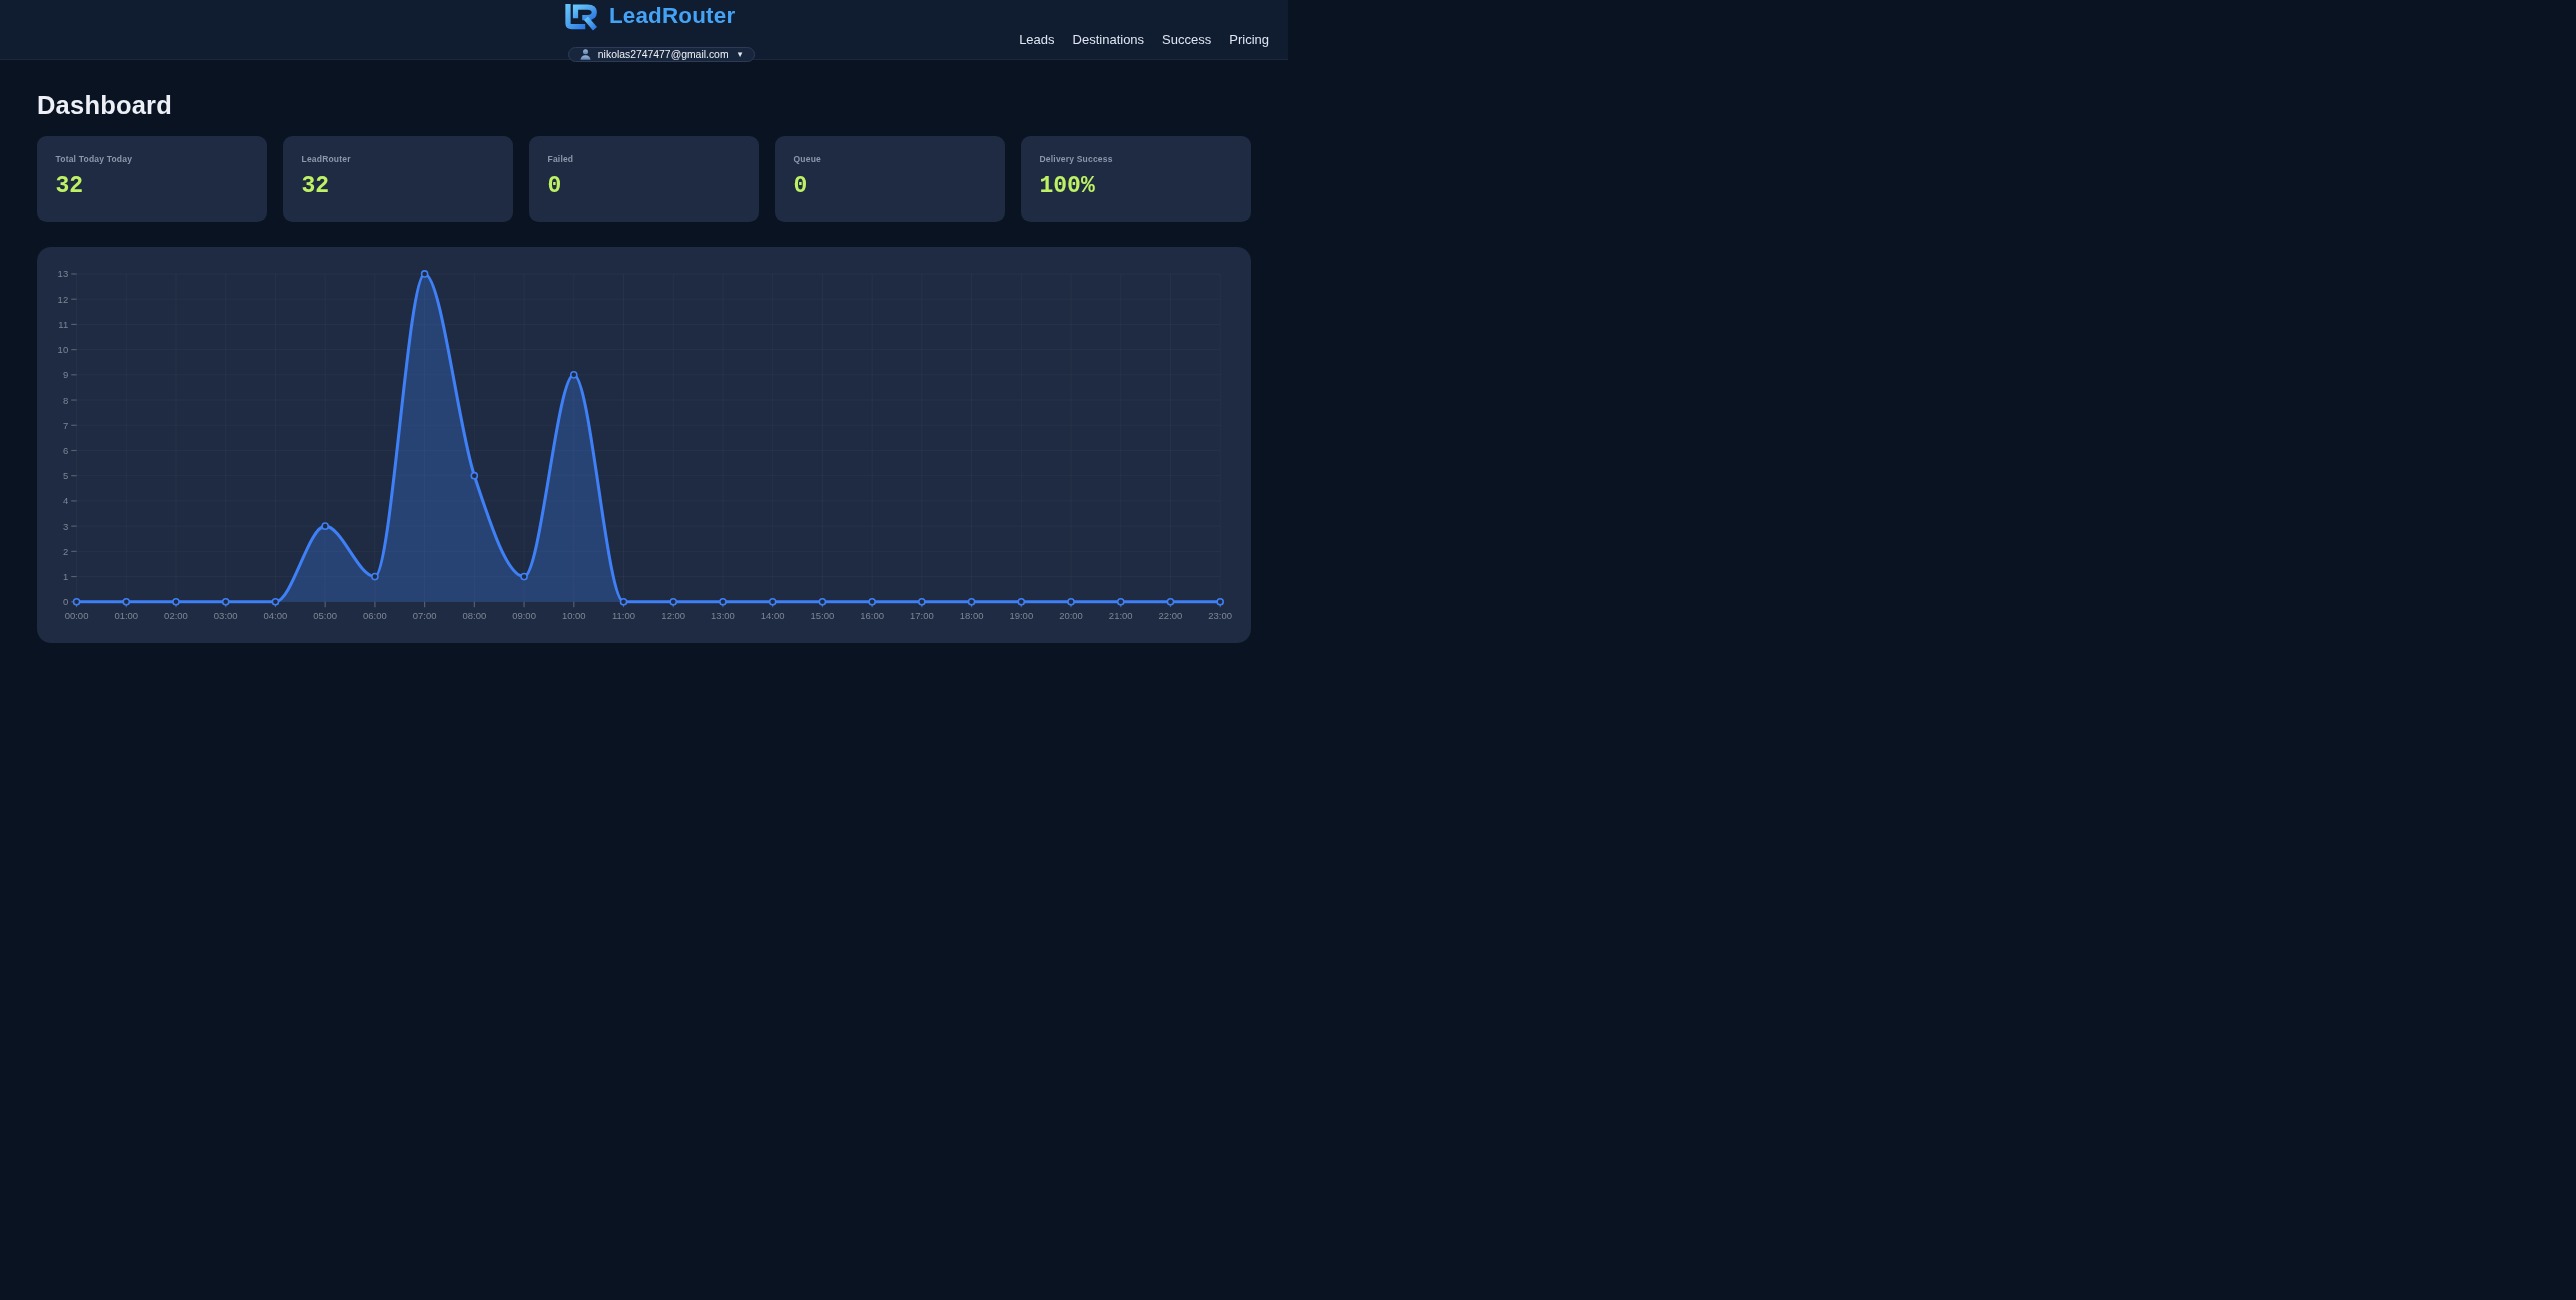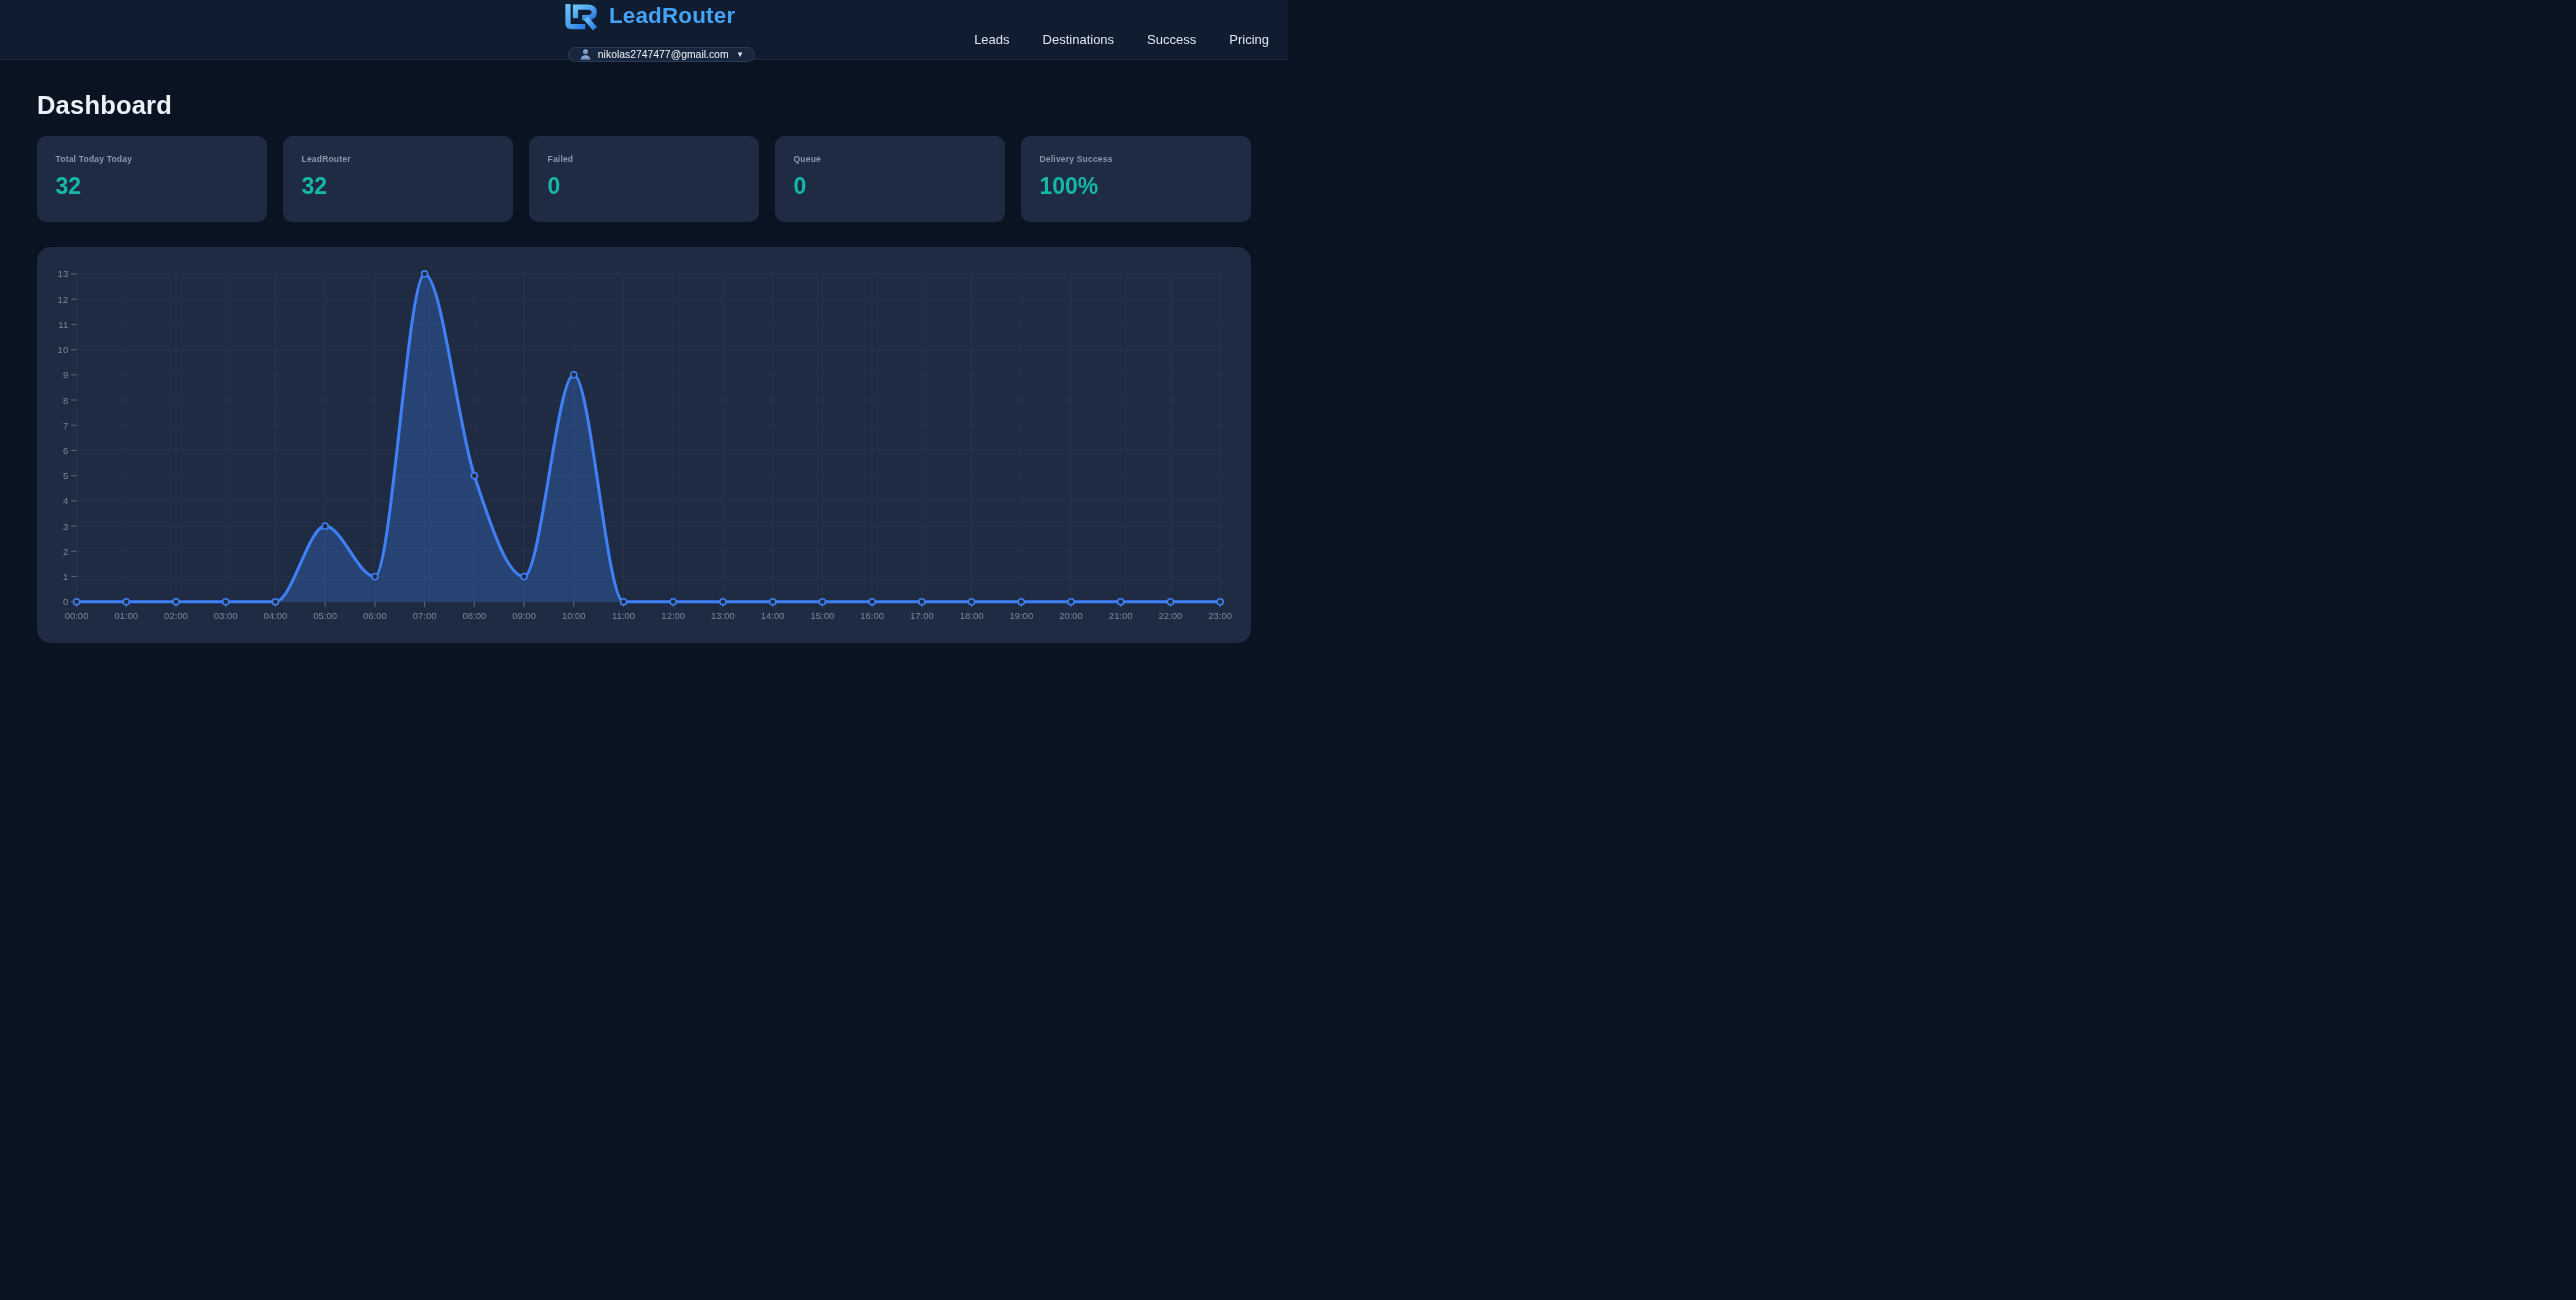--- a/index.html
+++ b/index.html
@@ -5,38 +5,38 @@
   html,body{margin:0;padding:0;background:#0a1322;font-family:"Liberation Sans",sans-serif;}
   body{width:1288px;min-height:650px;overflow:hidden;}
 
   
   .topnav{height:60px;background:#101d31;display:flex;align-items:center;
           padding:0 19px 0 28.5px;box-sizing:border-box;
           border-bottom:0.8px solid rgba(255,255,255,.05);flex-direction:column;}
   .brand{display:flex;align-items:center;gap:7.7px;}
   .brand-mark{width:39px;height:32px;display:block;}
   .brand-name{font-size:22.4px;font-weight:700;color:#45a3f6;letter-spacing:0.2px;}
-  .nav-links{display:flex;gap:33px;margin-left:auto;align-items:center;}
+  .nav-links{display:flex;gap:18px;margin-left:auto;align-items:center;}
   .nav-link{color:#dfe6f2;font-size:13px;font-weight:500;cursor:pointer;text-decoration:none;}
   .user-chip{margin-left:25px;display:flex;align-items:center;gap:6.2px;
              background:#18263d;border:0.8px solid #2d3b54;border-radius:11px;
              padding:0 10px;height:42px;box-sizing:border-box;cursor:pointer;}
   .person-ico{width:13px;height:13px;display:block;}
   .user-email{color:#eef2f8;font-size:10.4px;}
   .caret{color:#dfe6f2;font-size:7.7px;margin-left:1.5px;}
 
   
   .content{padding:0 37px;}
   .page-title{margin:31px 0 16px 0;font-size:25.5px;font-weight:700;color:#edf1f7;letter-spacing:0.2px;}
 
   .stats-row{display:flex;gap:16px;}
   .stat-card{flex:1;background:#1e2b42;border-radius:9.3px;padding:18px 18.5px;
              height:86px;box-sizing:border-box;}
   .stat-label{color:#8d97ab;font-size:8.5px;font-weight:700;letter-spacing:0.2px;}
-  .stat-value{color:#14b8a6;font-size:23px;font-weight:700;margin-top:8.5px;}
+  .stat-value{color:#bef264;font-size:23px;font-weight:700;margin-top:8.5px;font-family:Liberation Mono, monospace;}
 
   .chart-panel{margin-top:25px;background:#1e2b42;border-radius:14px;height:396px;position:relative;}
   .chart-panel svg{position:absolute;inset:0;width:100%;height:100%;display:block;}
 
   
   .grid{stroke:rgba(255,255,255,.05);stroke-width:1;}
   .tick{stroke:rgba(130,140,156,.55);stroke-width:1.5;}
   .ylab,.xlab{fill:#7e8696;font-size:12.5px;font-family:"Liberation Sans",sans-serif;}
   .ylab{text-anchor:end;}
   .xlab{text-anchor:middle;}

